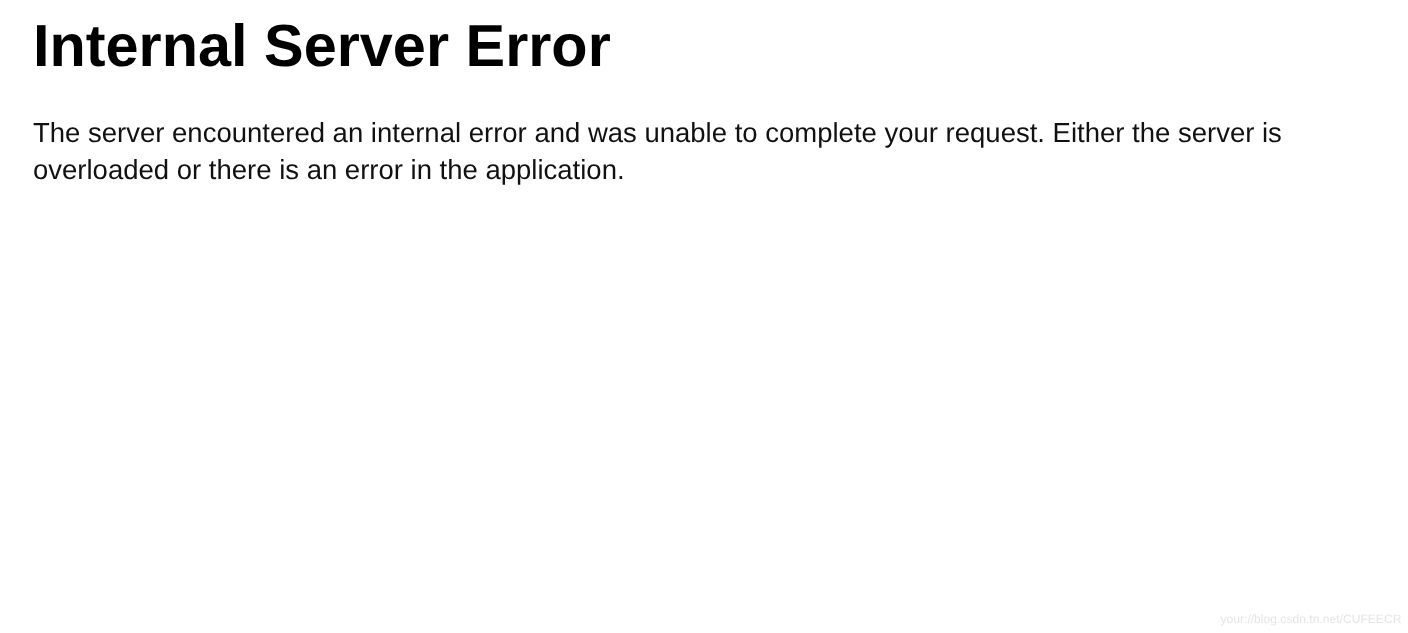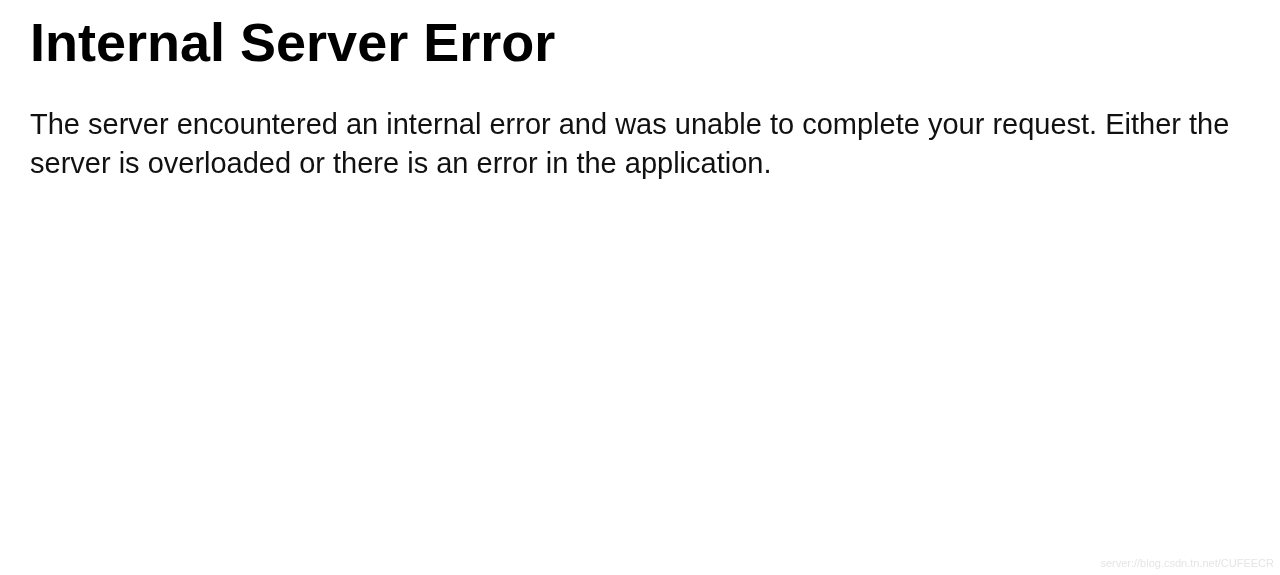--- a/index.html
+++ b/index.html
@@ -17,21 +17,21 @@
       padding: 0 10px;
       margin-left: 20px;
     }
     h1.error-heading {
       font-size: 54px;
       font-weight: 700;
       margin: 10px 0 30px 0;
       line-height: 1.2;
     }
     p.error-message {
-      font-size: 29px;
+      font-size: 25px;
       font-weight: 400;
       margin: 0;
       line-height: 1.35;
       color: #111;
     }
     .watermark {
       position: absolute;
       right: 6px;
       bottom: 6px;
       font-size: 11px;
@@ -40,13 +40,13 @@
     }
   </style>
 </head>
 <body>
 
 <div class="content">
   <h1 class="error-heading">Internal Server Error</h1>
   <p class="error-message">The server encountered an internal error and was unable to complete your request. Either the server is overloaded or there is an error in the application.</p>
 </div>
 
-<div class="watermark">server://blog.csdn.tn.net/CUFEECR</div>
+<div class="watermark">your://blog.csdn.tn.net/CUFEECR</div>
 
 </body></html>

